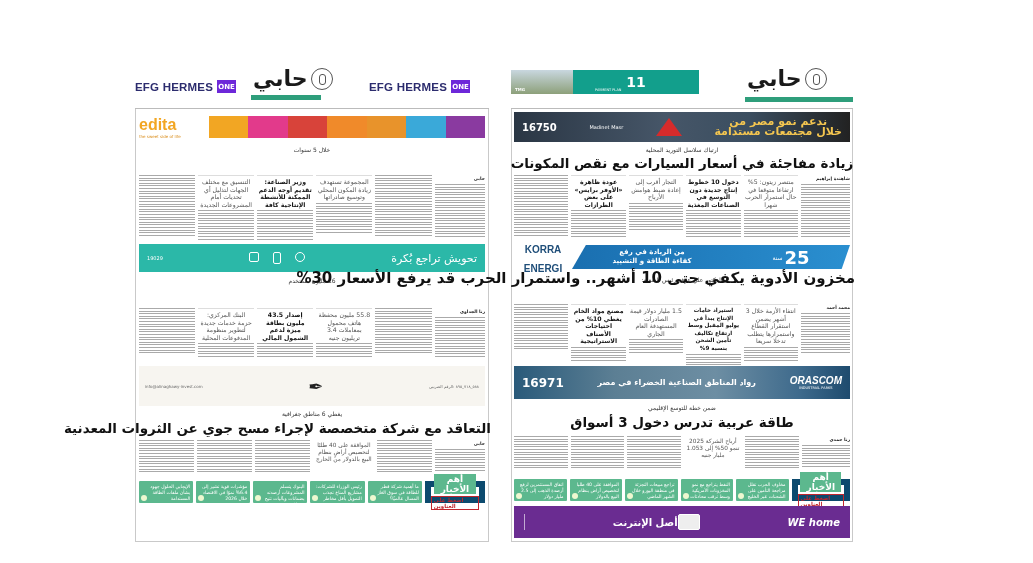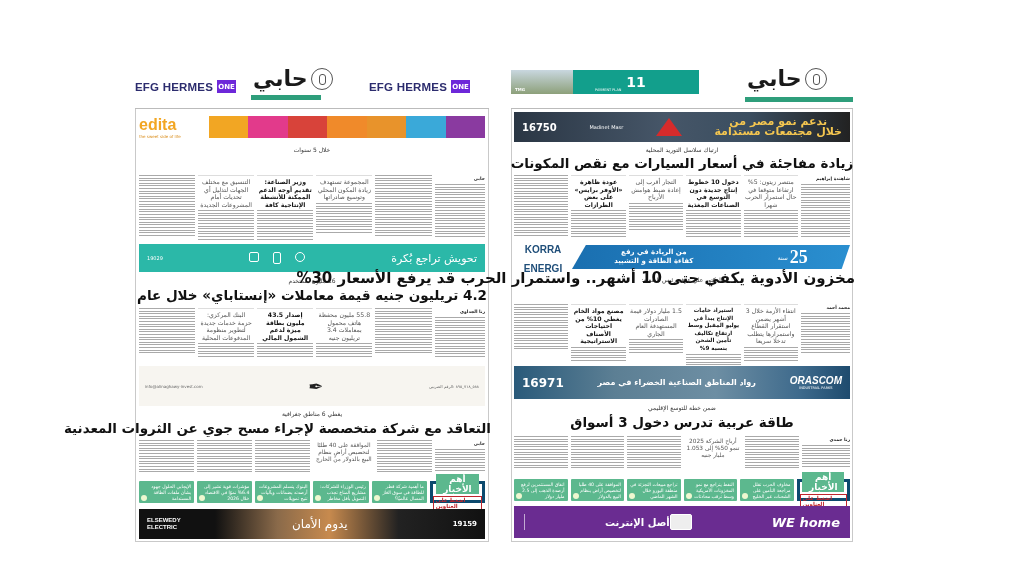--- a/index.html
+++ b/index.html
@@ -29,21 +29,21 @@
   .cols { position: absolute; display: flex; flex-direction: row-reverse; gap: 3px; }
   .col { flex: 1; position: relative; }
   .col .byline { font-size: 4.5px; font-weight: bold; text-align: right; direction: rtl; color: #222; margin: 1px 0 3px; }
   .lines { background: repeating-linear-gradient(to bottom, #8d8d8d 0, #8d8d8d 1px, transparent 1px, transparent 2.6px); opacity: 0.75; }
   .sub { font-size: 6.2px; line-height: 7.5px; text-align: center; direction: rtl; color: #555; padding: 2px 1px; border-top: 1px solid #ddd; }
   .sub.bold { font-weight: bold; color: #111; }
   .frame { position: absolute; border: 1px solid #c9c9c9; border-top: none; }
 
   .news-card { flex: 1; background: #5cb88e; color: #fff; font-size: 4.6px; line-height: 6px; text-align: right; direction: rtl; padding: 3px 3px 0; position: relative; border-radius: 1px; }
   .news-card .arrow { position: absolute; left: 2px; bottom: 2px; width: 6px; height: 6px; border-radius: 50%; background: #eef8d0; }
-  .top-news { flex: 1; border: 3px solid #0c4a6e; background: #fff; display: flex; flex-direction: column; align-items: center; justify-content: center; gap: 2px; }
+  .top-news { flex: 1; border: 6px solid #0c4a6e; background: #fff; display: flex; flex-direction: column; align-items: center; justify-content: center; gap: 2px; }
   .top-news .t { background: #5cb88e; color: #fff; font-size: 9px; font-weight: bold; width: 88%; text-align: center; }
   .top-news .c { color: #c0262d; font-size: 5.5px; font-weight: bold; border: 1px solid #c0262d; padding: 0 2px; }
 </style>
 </head>
 <body>
 
 <div class="page left">
 
   <div class="mast">
     <div class="efg" style="left:2px;">
@@ -110,21 +110,20 @@
     <span style="color:#fff; font-size:5px;">19029</span>
     <span style="display:flex; gap:14px;">
       <span style="width:10px;height:10px;border:1px solid #fff;border-radius:2px;"></span>
       <span style="width:8px;height:12px;border:1px solid #fff;border-radius:2px;"></span>
       <span style="width:10px;height:10px;border:1px solid #fff;border-radius:50%;"></span>
     </span>
     <span style="color:#fff; font-size:11px; direction:rtl;">تحويش تراجع بُكرة</span>
   </div>
 
   <div class="kicker" style="top:213px;">16 مليون مستخدم</div>
-  <div class="headline" style="top:223px;">4.2 تريليون جنيه قيمة معاملات «إنستاباي» خلال عام</div>
   <div class="cols" style="left:6px; right:6px; top:244px; height:58px;">
     <div class="col" style="flex:0.9;">
       <div class="byline">رنا الجداوي</div>
       <div class="lines" style="height:40px;"></div>
     </div>
     <div class="col">
         <div class="lines" style="height:46px;"></div>
       </div>
     <div class="col">
       <div class="sub">55.8 مليون محفظة هاتف محمول بمعاملات 3.4 تريليون جنيه</div>
@@ -178,25 +177,20 @@
       <div class="t">أهم الأخبار</div>
       <div class="c">اضغط على العناوين</div>
     </div>
     <div class="news-card"><span>ما أهمية شركة قطر للطاقة في سوق الغاز المسال عالميًا؟</span><span class="arrow"></span></div>
     <div class="news-card"><span>رئيس الوزراء للشركات: مشاريع المناخ تجذب التمويل بأقل مخاطر</span><span class="arrow"></span></div>
     <div class="news-card"><span>البنوك يتسلم المشروعات أرصدته بضمانات وبآليات تتيح تمويلات</span><span class="arrow"></span></div>
     <div class="news-card"><span>مؤشرات قوية تشير إلى 6.4% نموًا في الاقتصاد خلال 2026</span><span class="arrow"></span></div>
     <div class="news-card"><span>الإيجابي الحلول جهود بشأن ملفات الطاقة المستدامة</span><span class="arrow"></span></div>
   </div>
 
-  <div class="ad" style="left:6px; right:6px; top:445px; height:30px; background:linear-gradient(90deg,#111 0%,#111 22%,#8a6a4a 40%,#c78a4e 55%,#222 75%,#111 100%); justify-content:space-between; padding:0 8px;">
-    <span style="color:#fff; font-size:6px; font-weight:bold; font-family:'Liberation Sans',sans-serif; width:40px; line-height:7px;">ELSEWEDY ELECTRIC</span>
-    <span style="color:#fff; font-size:12px; direction:rtl;">يدوم الأمان</span>
-    <span style="color:#fff; font-size:7px; font-weight:bold;">19159</span>
-  </div>
 </div>
 
 <div class="page right">
 
   <div class="mast">
     <div class="ad" style="left:2px; top:6px; width:188px; height:24px; background:#129f8c;">
       <div style="width:62px; height:100%; background:linear-gradient(#c9d7df,#8da07a);"></div>
       <div style="flex:1; text-align:center; color:#fff; font-weight:bold; font-size:14px; line-height:14px;">11</div>
       <div style="position:absolute; left:84px; bottom:2px; color:#fff; font-size:3.5px;">PAYMENT PLAN</div>
       <div style="position:absolute; left:4px; bottom:2px; color:#fff; font-size:4px; font-weight:bold;">TMG</div>
@@ -250,21 +244,21 @@
 
   <div class="ad" style="left:5px; right:5px; top:178px; height:30px; background:#fff;">
     <div style="width:58px; text-align:center;">
       <span style="font-size:10px; font-weight:bold; color:#1f4e79; font-family:'Liberation Sans',sans-serif;">KORRA ENERGI</span>
     </div>
     <div style="flex:1; height:24px; background:linear-gradient(90deg,#1a6fb0,#2a8fd0); display:flex; align-items:center; justify-content:space-around; color:#fff; clip-path:polygon(5% 0,100% 0,97% 100%,0 100%);">
       <span style="font-size:7px; font-weight:bold; direction:rtl; text-align:center; line-height:9px;">
         <span style="display:block;">من الريادة في رفع</span>
         <span style="display:block;">كفاءة الطاقة و التشييد</span>
       </span>
-      <span style="display:flex; align-items:center; gap:2px;font-family:Liberation Serif, serif;">
+      <span style="display:flex; align-items:center; gap:2px;">
         <span style="font-size:6px;">سنة</span>
         <span style="font-size:18px; font-weight:bold;">25</span>
       </span>
     </div>
   </div>
 
   <div class="kicker" style="top:212px;">الدكتور علي عوف رئيس الشعبة:</div>
   <div class="headline" style="top:205px; font-size:15px;">مخزون الأدوية يكفي حتى 10 أشهر.. واستمرار الحرب قد يرفع الأسعار 30%</div>
   <div class="cols" style="left:5px; right:5px; top:240px; height:58px;">
     <div class="col" style="flex:0.9;">
@@ -336,15 +330,15 @@
     <div class="news-card"><span>الموافقة على 40 طلبا لتخصيص أراض بنظام البيع بالدولار</span><span class="arrow"></span></div>
     <div class="news-card"><span>اتفاق المستثمرين لرفع أرصدة الذهب إلى 2.5 مليار دولار</span><span class="arrow"></span></div>
   </div>
 
   <div class="ad" style="left:5px; right:5px; top:442px; height:32px; background:#6a2c91; justify-content:space-between; padding:0 10px;">
     <span style="width:1px; height:16px; background:#fff; opacity:0.6;"></span>
     <span style="display:flex; align-items:center; ">
       <span style="color:#fff; font-size:10px; font-weight:bold; direction:rtl;">أصل الإنترنت</span>
       <span style="width:22px; height:16px; border:1px solid #fff; border-radius:2px; background:#eee;"></span>
     </span>
-    <span style="color:#fff; font-size:13px; font-weight:bold; font-style:italic;">WE home</span>
+    <span style="color:#fff; font-size:10px; font-weight:bold; font-style:italic;">WE home</span>
   </div>
 </div>
 
 </body></html>

